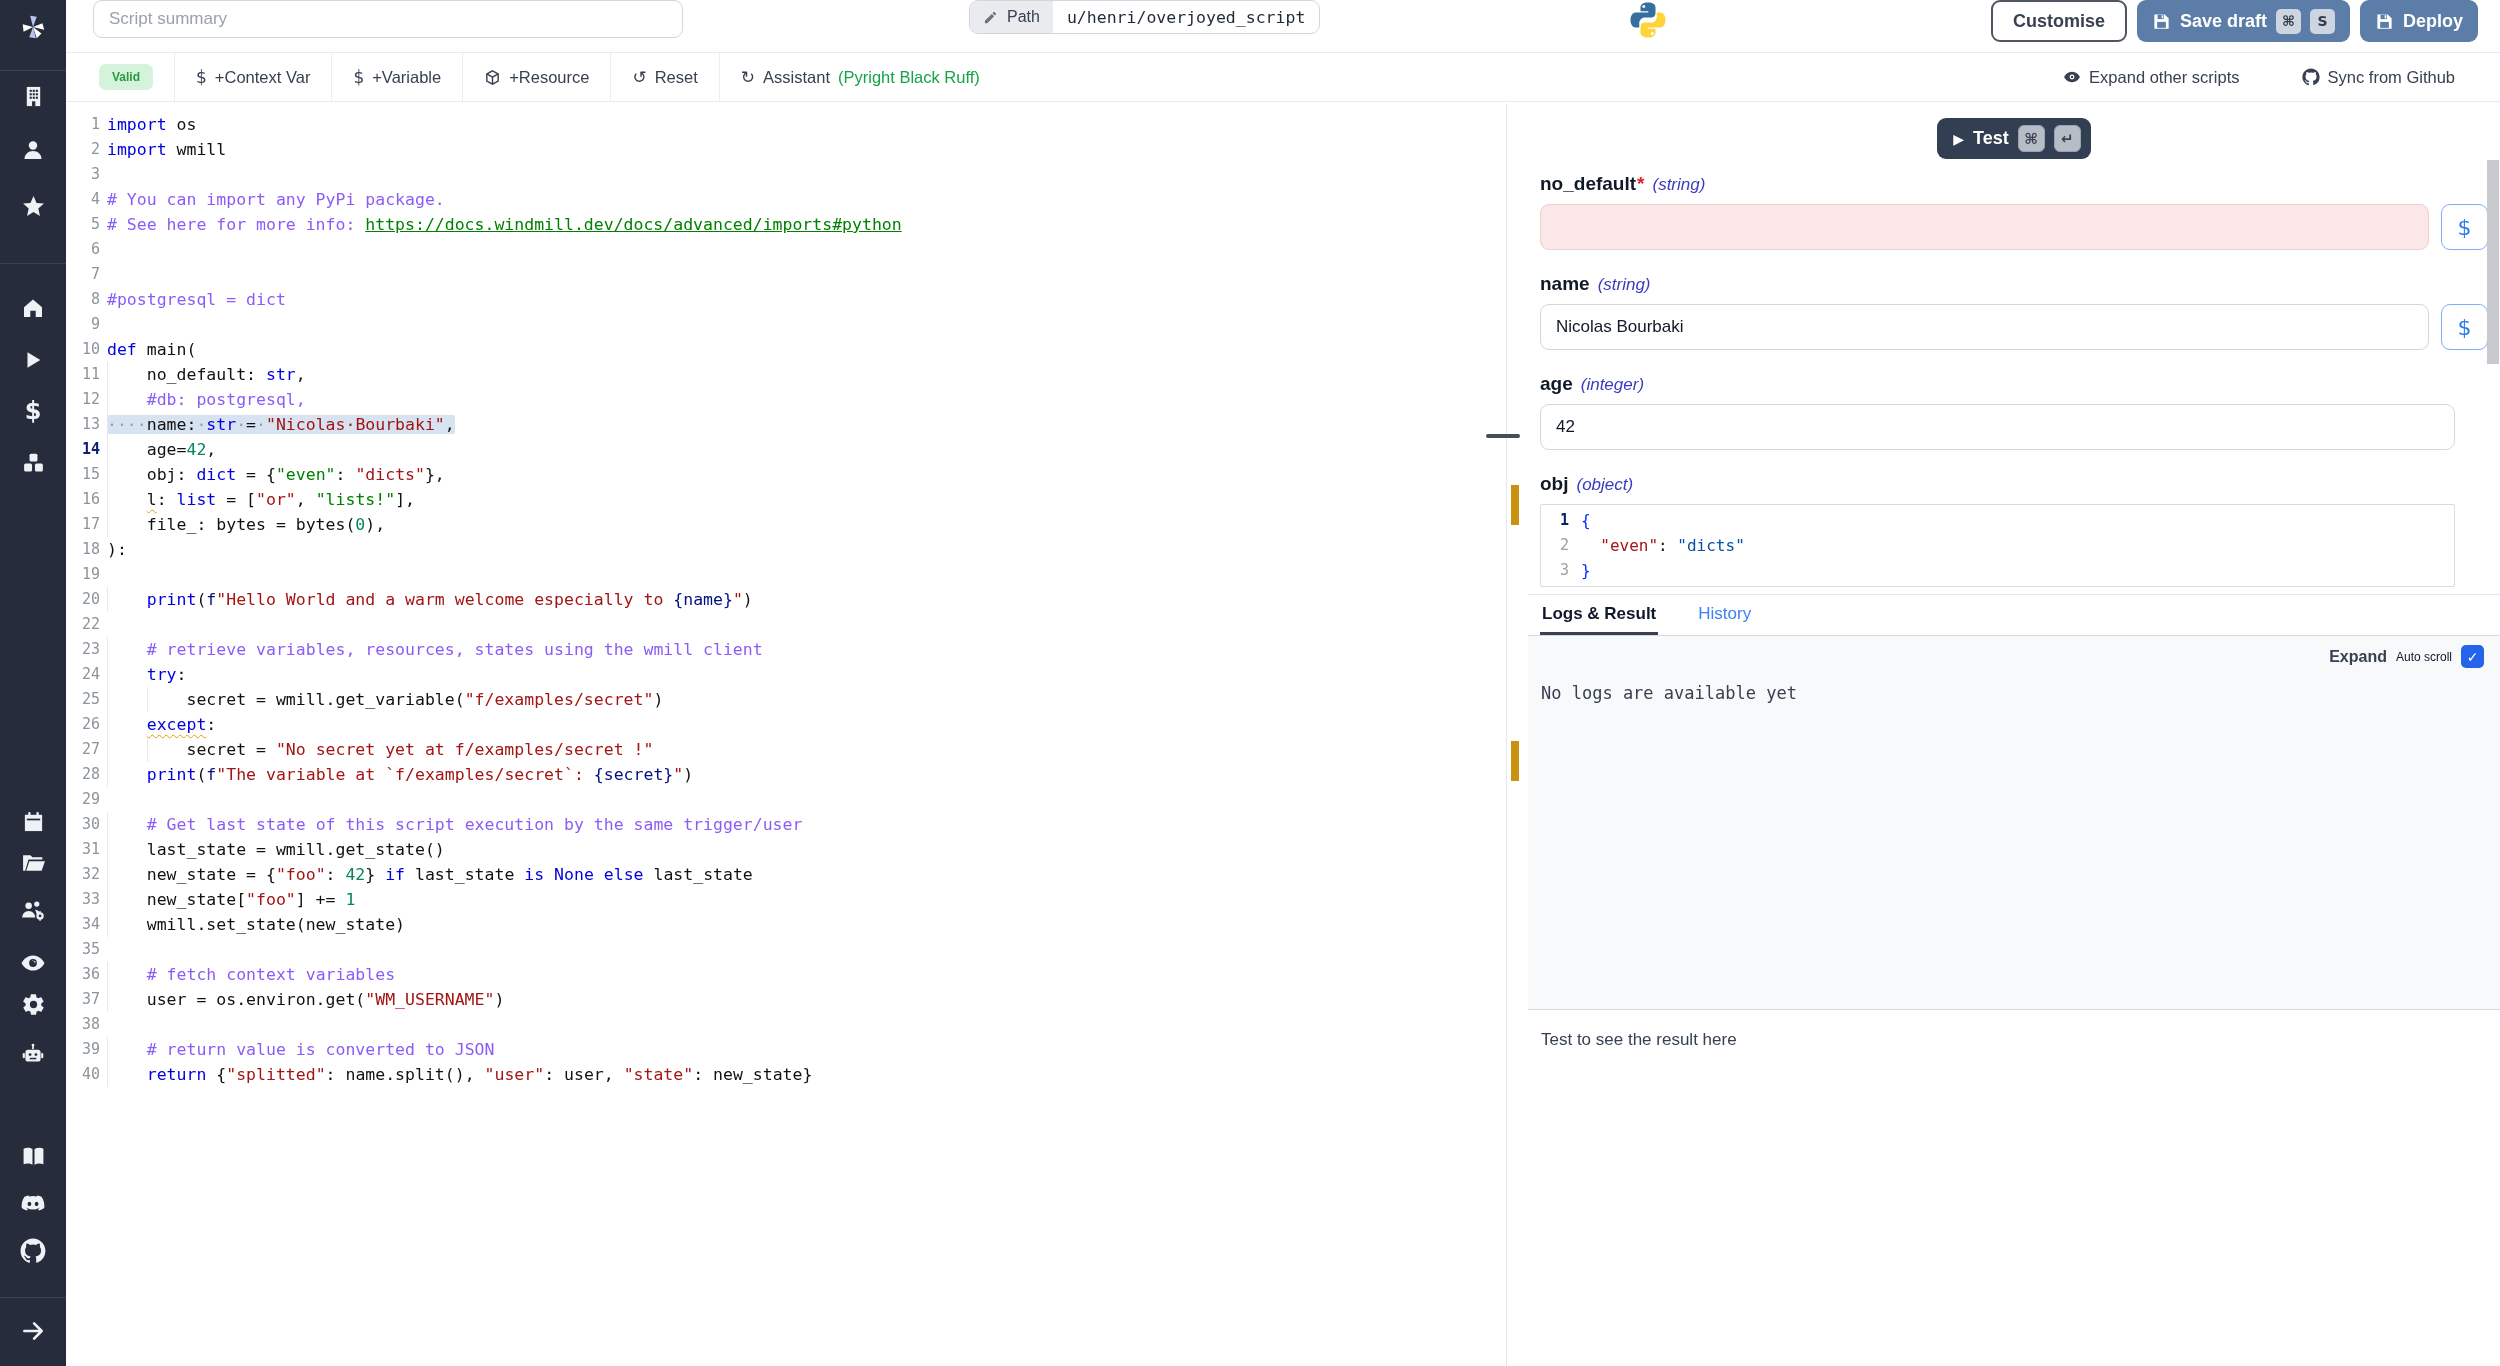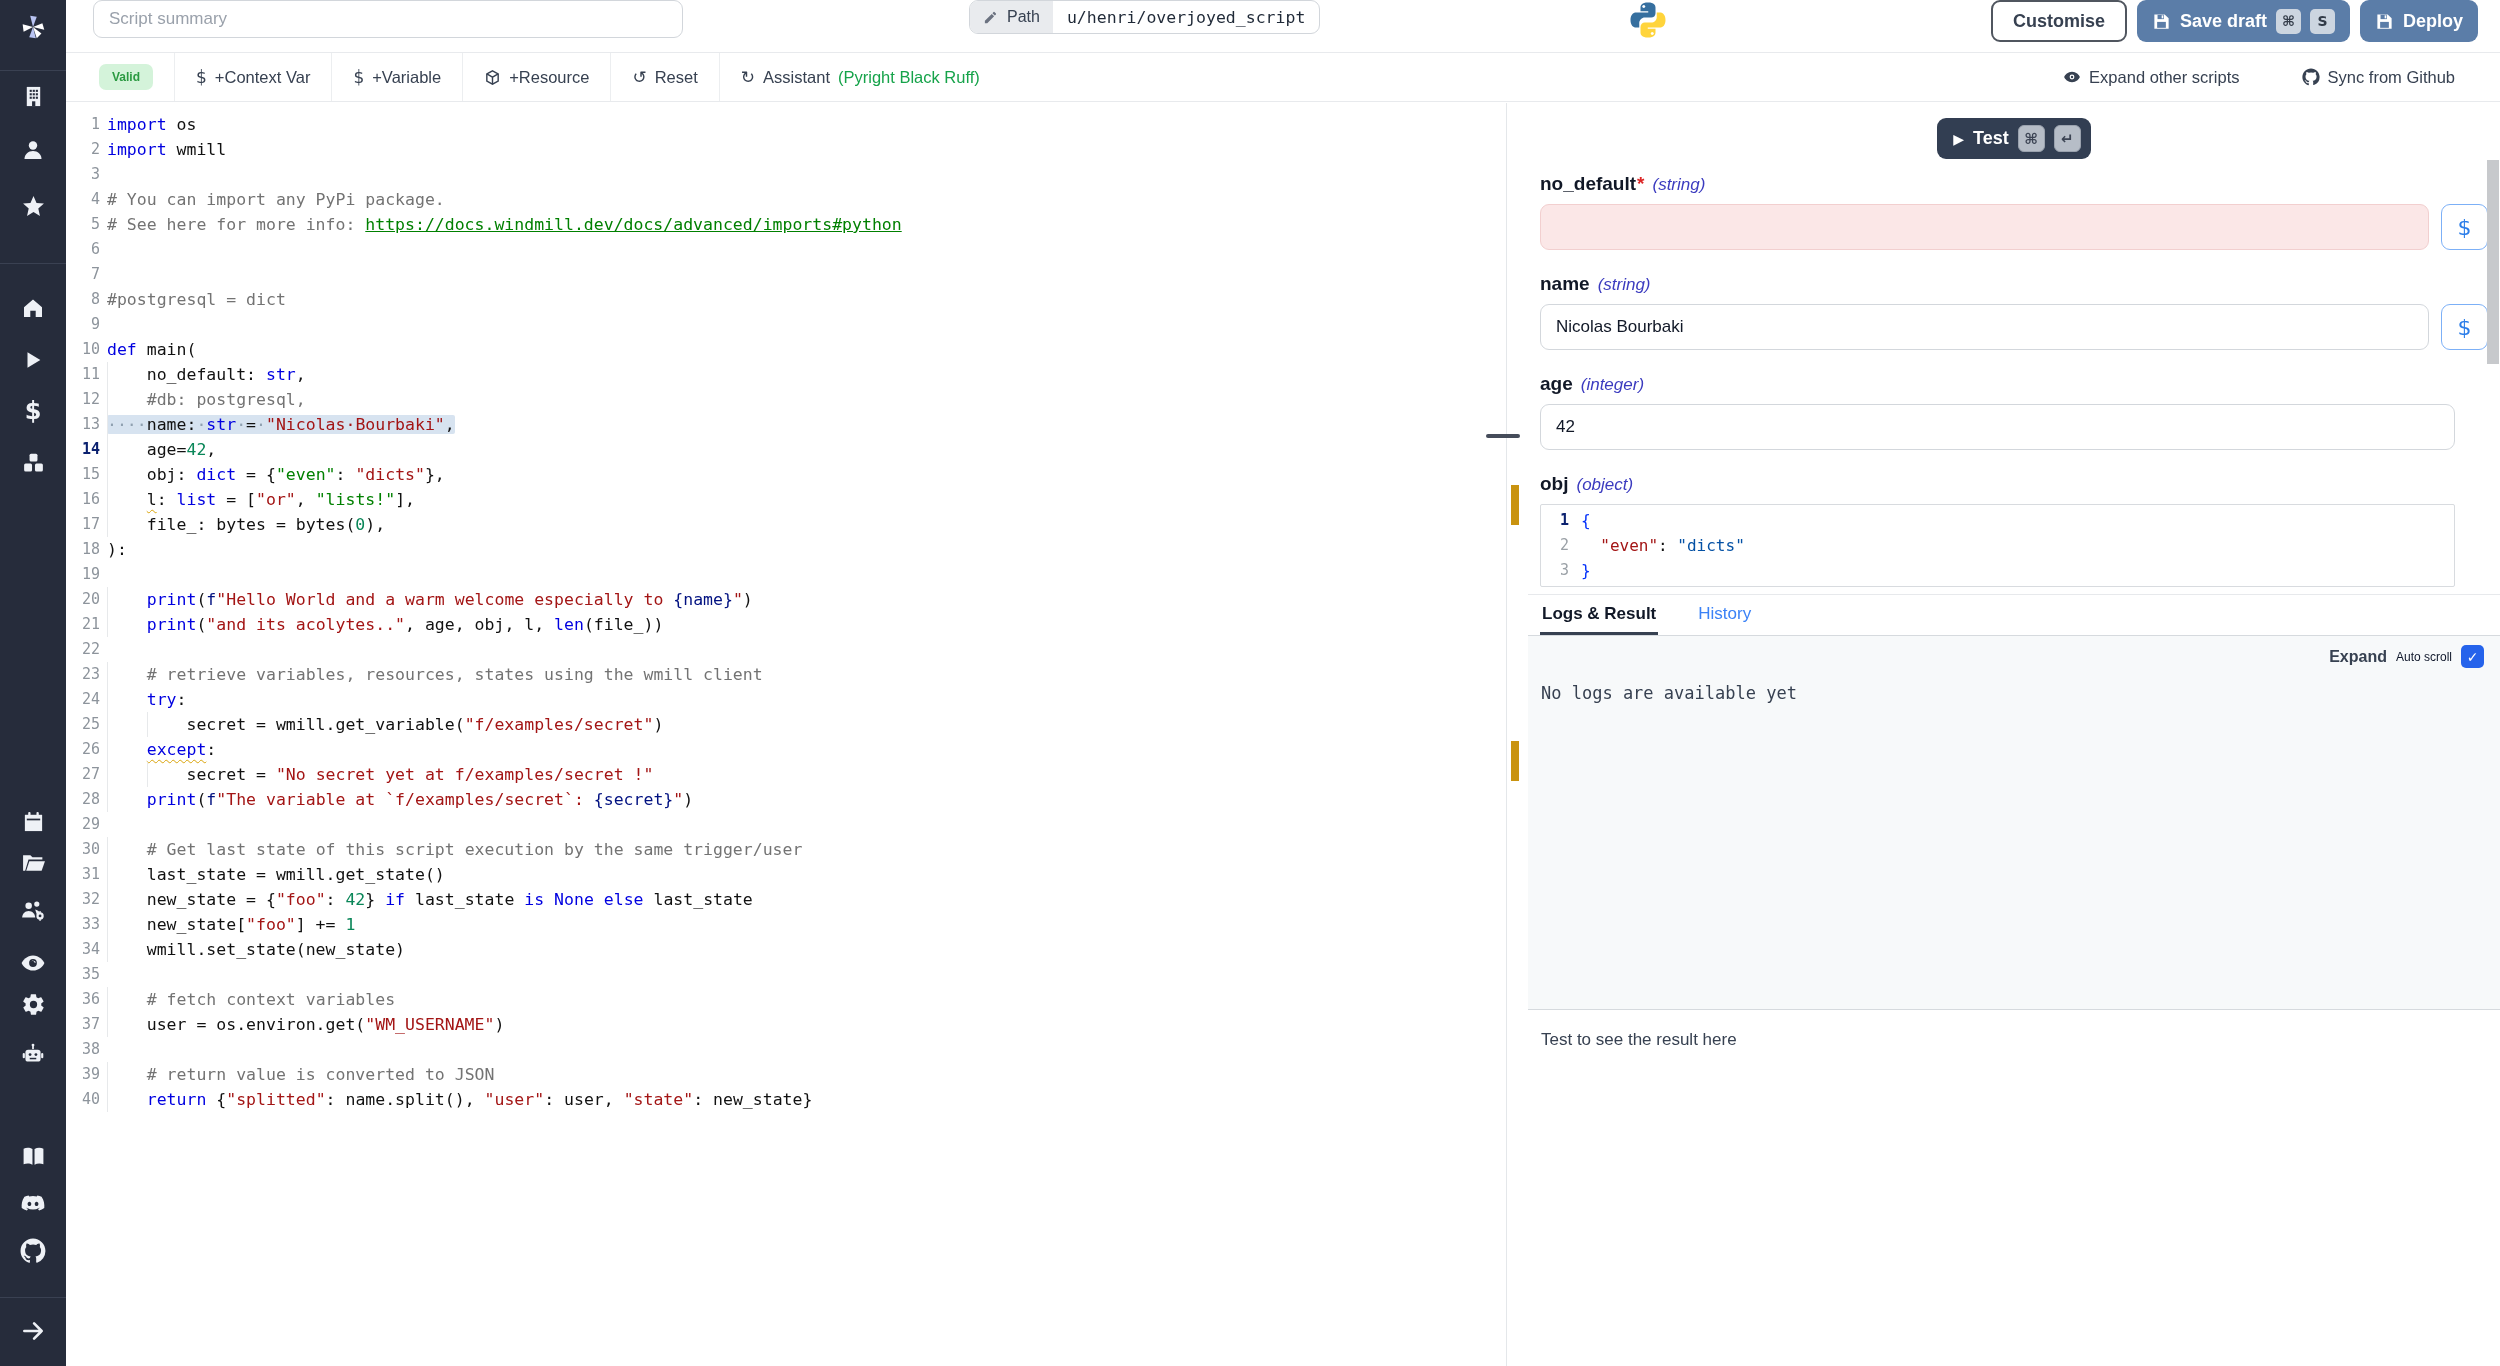--- a/index.html
+++ b/index.html
@@ -53,21 +53,21 @@
   .cl { display:flex; height:25px; }
   .ln { width:34px; flex:none; text-align:right; font-family:"DejaVu Sans Mono", monospace; font-size:15px;
         line-height:25px; color:#8d949c; }
   .ln.act { color:#0b216f; font-weight:bold; }
   .cd { margin-left:7px; white-space:pre; font-family:"DejaVu Sans Mono", monospace; font-size:16.5px;
         line-height:25px; color:#111; position:relative; }
   .cd.g0::before, .cd.g4::after { content:''; position:absolute; top:0; bottom:0; border-left:1px solid #e7e9eb; }
   .cd.g0::before { left:0; }
   .cd.g4::after { left:4ch; }
   .tk.kw { color:#0000e0; }
-  .tk.cm { color:#737373;text-align:right; }
+  .tk.cm { color:#8b5cf6;text-align:right; }
   .tk.st { color:#a31515; }
   .tk.gr { color:#008000; }
   .tk.nu { color:#098658; }
   .tk.fs { color:#001080; }
   .tk.lk { color:#008000; text-decoration:underline; }
   .tk.ws { color:#8fa0b0; }
   .tk.sq { text-decoration:underline; text-decoration-style:wavy; text-decoration-color:#d9a40b; text-underline-offset:4px; text-decoration-thickness:1px; }
   .selbg { background:#d7e3f0; border-radius:2px; }
 
   
@@ -440,24 +440,20 @@
           </div>
           <div class="cl">
             <div class="ln">19</div>
             <div class="cd"></div>
           </div>
           <div class="cl">
             <div class="ln">20</div>
             <div class="cd g0"><span class="tk pl">    </span><span class="tk kw">print</span><span class="tk pl">(</span><span class="tk fs">f</span><span class="tk st">"Hello World and a warm welcome especially to </span><span class="tk fs">{name}</span><span class="tk st">"</span><span class="tk pl">)</span></div>
           </div>
           <div class="cl">
-            <div class="ln">21</div>
-            <div class="cd g0"><span class="tk pl">    </span><span class="tk kw">print</span><span class="tk pl">(</span><span class="tk st">"and its acolytes.."</span><span class="tk pl">, age, obj, l, </span><span class="tk kw">len</span><span class="tk pl">(file_))</span></div>
-          </div>
-          <div class="cl">
             <div class="ln">22</div>
             <div class="cd"></div>
           </div>
           <div class="cl">
             <div class="ln">23</div>
             <div class="cd g0"><span class="tk pl">    </span><span class="tk cm"># retrieve variables, resources, states using the wmill client</span></div>
           </div>
           <div class="cl">
             <div class="ln">24</div>
             <div class="cd g0"><span class="tk pl">    </span><span class="tk kw">try</span><span class="tk pl">:</span></div>

